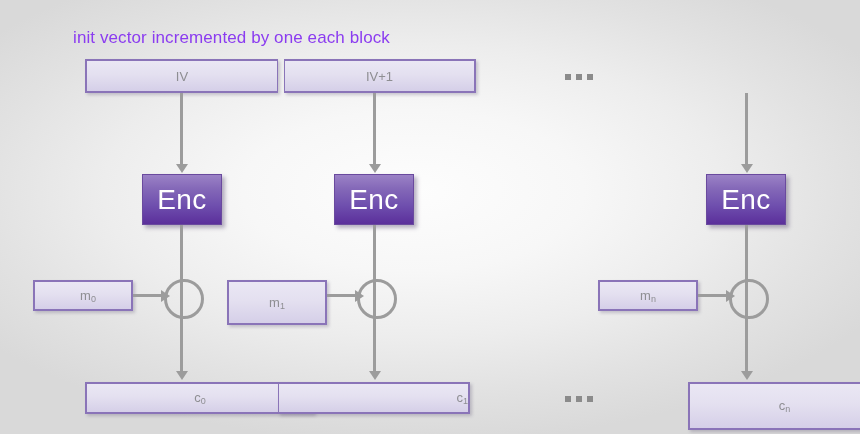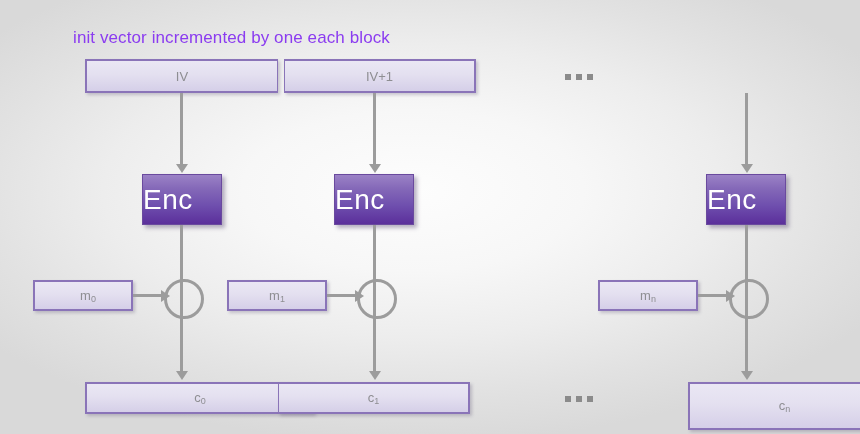--- a/index.html
+++ b/index.html
@@ -57,20 +57,21 @@
 
   
   .enc {
     position: absolute;
     box-sizing: border-box;
     border: 1px solid #6a4a9e;
     background: linear-gradient(to bottom, #9b82c6 0%, #8468b8 28%, #6f4fae 62%, #5b2f9b 100%);
     box-shadow: 3px 3px 4px rgba(70,55,100,0.38);
     display: flex;
     align-items: center;
+    justify-content: center;
     color: #ffffff;
     font-size: 28px;
     letter-spacing: 0.5px;
   }
 
   
   .vline {
     position: absolute;
     width: 3px;
     background: #9c9c9c;
@@ -161,21 +162,21 @@
 
   <div class="vline" style="left:373px; top:225px; height:147px;"></div>
   <div class="arrow-down" style="left:368.5px; top:371px;"></div>
 
   <div class="vline" style="left:745px; top:225px; height:147px;"></div>
   <div class="arrow-down" style="left:740.5px; top:371px;"></div>
 
   <div class="lbox" style="left:33px; top:280px; width:100px; height:31px;padding-left:10px;">
     <span><span>m</span><span class="sub">0</span></span>
   </div>
-  <div class="lbox" style="left:227px; top:280px; width:100px; height:31px;">
+  <div class="lbox" style="left:227px; top:280px; width:100px; height:45px;">
     <span><span>m</span><span class="sub">1</span></span>
   </div>
   <div class="lbox" style="left:598px; top:280px; width:100px; height:31px;">
     <span><span>m</span><span class="sub">n</span></span>
   </div>
 
   <div class="hline" style="left:133px; top:294px; width:32px;"></div>
   <div class="arrow-right" style="left:161px; top:289.5px;"></div>
 
   <div class="hline" style="left:327px; top:294px; width:32px;"></div>
@@ -184,21 +185,21 @@
   <div class="hline" style="left:698px; top:294px; width:32px;"></div>
   <div class="arrow-right" style="left:726px; top:289.5px;"></div>
 
   <div class="xor" style="left:164px; top:279px;"></div>
   <div class="xor" style="left:357px; top:279px;"></div>
   <div class="xor" style="left:729px; top:279px;"></div>
 
   <div class="lbox seam-left" style="left:85px; top:382px; width:229px; height:32px;">
     <span><span>c</span><span class="sub">0</span></span>
   </div>
-  <div class="lbox seam-right" style="left:278px; top:382px; width:192px; height:32px;">
+  <div class="lbox seam-right" style="left:278px; top:382px; width:192px; height:32px;justify-content:flex-end;">
     <span><span>c</span><span class="sub">1</span></span>
   </div>
 
   <div class="dots" style="left:565px; top:396px;">
     <i></i>
     <i></i>
     <i></i>
   </div>
 
   <div class="lbox" style="left:688px; top:382px; width:193px; height:48px;">

